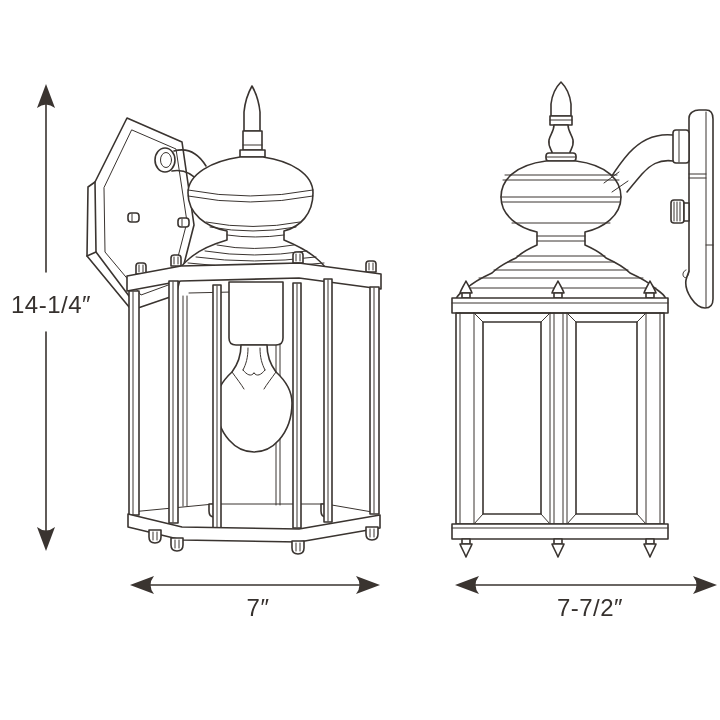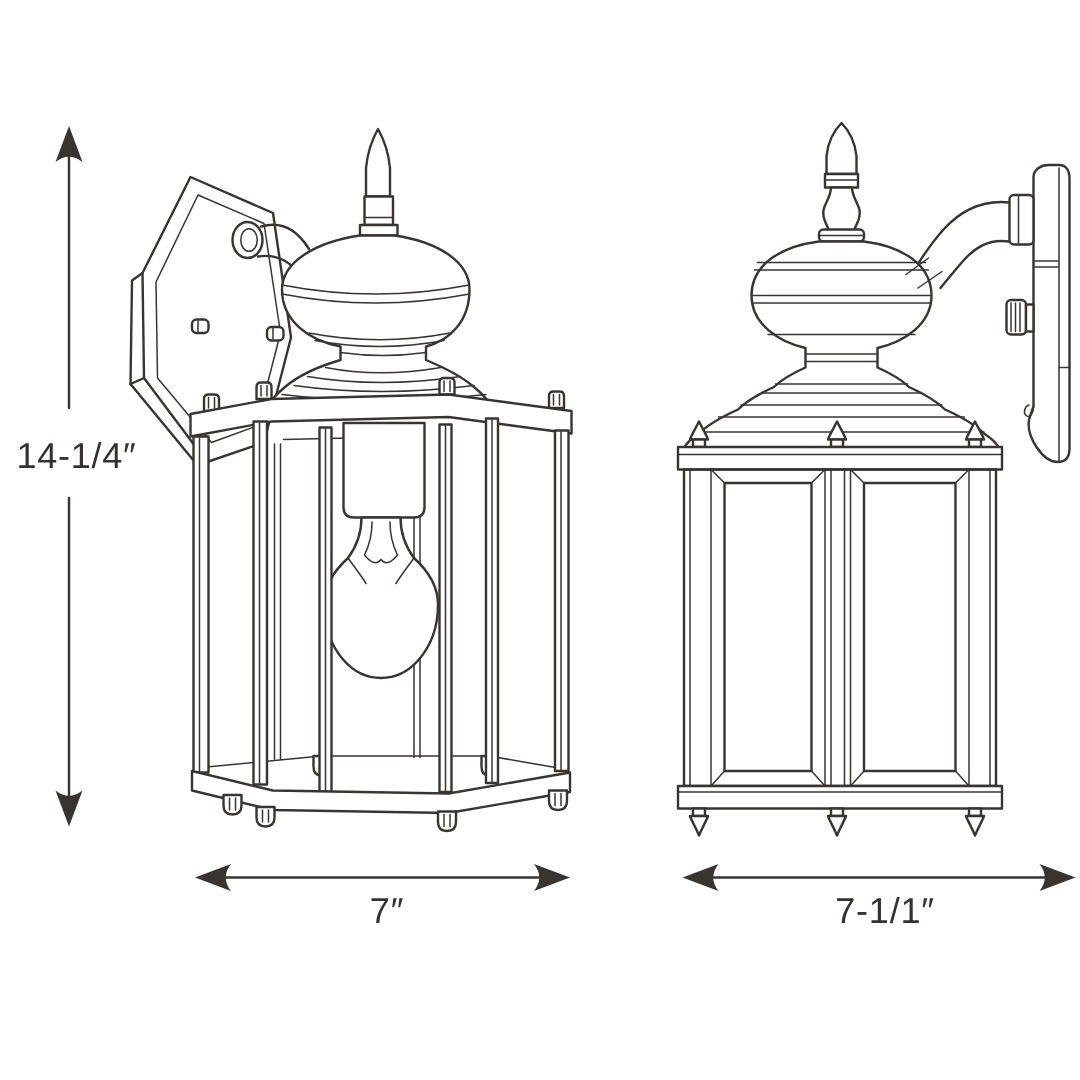--- a/index.html
+++ b/index.html
@@ -193,14 +193,14 @@
   </g>
   <g>
     <path class="ln" d="M475,585 L697,585"></path>
     <path class="fillc" d="M455,585 L479,576 Q472,585 479,594 Z"></path>
     <path class="fillc" d="M717,585 L693,576 Q700,585 693,594 Z"></path>
   </g>
 </svg>
 
   <div class="dim-label" style="left:51px; top:293px;">14-1/4″</div>
   <div class="dim-label" style="left:258px; top:596px;">7″</div>
-  <div class="dim-label" style="left:590px; top:596px;">7-1/1″</div>
+  <div class="dim-label" style="left:590px; top:596px;">7-7/2″</div>
 </div>
 
 </body></html>

